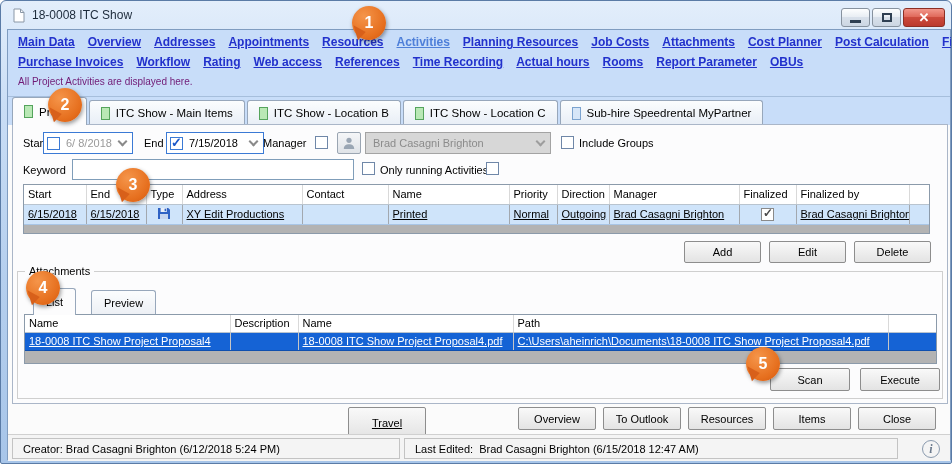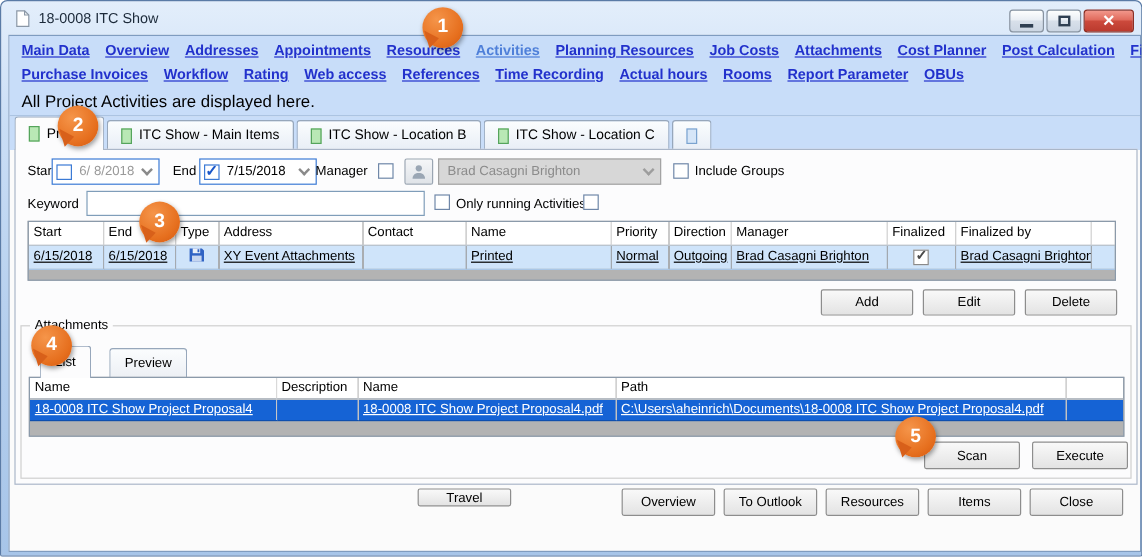--- a/index.html
+++ b/index.html
@@ -22,21 +22,21 @@
   .ico-max { width:10px; height:9px; border:2px solid #2f3f52; }
 
   
   .content { position:absolute; left:6px; top:28px; width:944px; height:431px; background:#fbfbfb; border:1px solid #7f9cc0;padding-left:29px; }
 
   
   .navzone { position:absolute; left:0; top:0; width:100%; height:67px; background:#c8ddf9; border-bottom:1px solid #a6bedc; }
   .nav-row { display:flex; gap:13px; padding:5px 10px 1px 10px; flex-wrap:nowrap; }
   .nav-link { font-weight:bold; font-size:12px; color:#2231cc; text-decoration:underline; white-space:nowrap; cursor:pointer; }
   .nav-link.current { color:#4e7fd9; }
-  .status-line { padding:6px 10px 0 10px; font-size:14px; color:#000000; }
+  .status-line { padding:6px 10px 0 10px; font-size:10px; color:#701a75; }
 
   
   .tabstrip { position:absolute; left:0; top:67px; width:100%; height:28px; background:#c8ddf9; display:flex; align-items:flex-end; padding-left:4px; }
   .tab { height:25px; display:flex; align-items:center; gap:6px; padding:0 11px; margin-right:2px;
     background:linear-gradient(#fbfdfe,#e8eef6); border:1px solid #97a7bb; border-bottom:none; border-radius:3px 3px 0 0; font-size:11.5px; cursor:pointer; }
   .tab.active { height:28px; background:#fcfcfd; position:relative; z-index:3; }
   .tab-ico { width:9px; height:13px; background:#b9e8b5; border:1px solid #55a45c; }
   .tab-ico.blue { background:#d6e6f8; border-color:#7ba3cf; }
 
   .tabpanel { position:absolute; left:4px; top:94px; width:936px; height:280px; background:#fcfcfd; border:1px solid #aab6c8; z-index:1; }
@@ -169,20 +169,21 @@
       <div class="tab">
         <span class="tab-ico"></span>
         <span>ITC Show - Location B</span>
       </div>
       <div class="tab">
         <span class="tab-ico"></span>
         <span>ITC Show - Location C</span>
       </div>
       <div class="tab">
         <span class="tab-ico blue"></span>
+        <span>Sub-hire Speedrental MyPartner</span>
       </div>
     </div>
 
     <div class="tabpanel">
 
       <span class="lbl" style="left:10px; top:12px;">Start</span>
       <div class="datectl" style="left:30px; top:7px; width:90px;">
         <span class="cb blue"></span>
         <span class="val dim">6/ 8/2018</span>
         <span class="chev"></span>
@@ -251,21 +252,21 @@
               <td>6/15/2018</td>
               <td>6/15/2018</td>
               <td class="center">
                 <svg width="14" height="13" viewBox="0 0 14 13">
                     <path d="M1 1 h10.2 l1.8 1.8 V12 H1 Z" fill="#2f62c4"></path>
                     <rect x="3.6" y="1" width="6.2" height="4" fill="#e9eff8"></rect>
                     <rect x="7.6" y="1.7" width="1.5" height="2.5" fill="#2f62c4"></rect>
                     <rect x="3" y="7" width="8" height="5" fill="#c6d5ef"></rect>
                   </svg>
               </td>
-              <td>XY Event Attachments</td>
+              <td>XY Edit Productions</td>
               <td></td>
               <td>Printed</td>
               <td>Normal</td>
               <td>Outgoing</td>
               <td>Brad Casagni Brighton</td>
               <td class="center"><span class="grid-cb checked"></span></td>
               <td>Brad Casagni Brighton</td>
               <td></td>
             </tr>
           </tbody>
@@ -309,27 +310,32 @@
               <td></td>
             </tr>
           </tbody>
         </table>
       </div>
 
       <div class="btn" style="left:847px; top:243px; width:80px; height:23px;">Execute</div>
       <div class="btn" style="left:757px; top:243px; width:80px; height:23px;">Scan</div>
     </div>
 
-    <div class="btn" style="left:340px; top:377px; width:78px; height:15px;">Travel</div>
+    <div class="btn" style="left:340px; top:377px; width:78px; height:32px;text-decoration:underline;">Travel</div>
     <div class="btn" style="left:510px; top:377px; width:78px; height:23px;">Overview</div>
     <div class="btn" style="left:595px; top:377px; width:78px; height:23px;">To Outlook</div>
     <div class="btn" style="left:680px; top:377px; width:78px; height:23px;">Resources</div>
     <div class="btn" style="left:765px; top:377px; width:78px; height:23px;">Items</div>
     <div class="btn" style="left:850px; top:377px; width:78px; height:23px;">Close</div>
 
+    <div class="statusbar">
+      <div class="status-sec" style="left:4px; width:388px;">Creator: Brad Casagni Brighton (6/12/2018 5:24 PM)</div>
+      <div class="status-sec" style="left:396px; width:494px;">Last Edited:  Brad Casagni Brighton (6/15/2018 12:47 AM)</div>
+      <div class="info-circle">i</div>
+    </div>
   </div>
 
   <div class="badge" style="left:351px; top:5px;">1</div>
   <div class="badge" style="left:47px; top:87px;">2</div>
   <div class="badge" style="left:115px; top:167px;">3</div>
   <div class="badge" style="left:25px; top:270px;">4</div>
   <div class="badge" style="left:745px; top:346px;">5</div>
 </div>
 
 </body></html>

